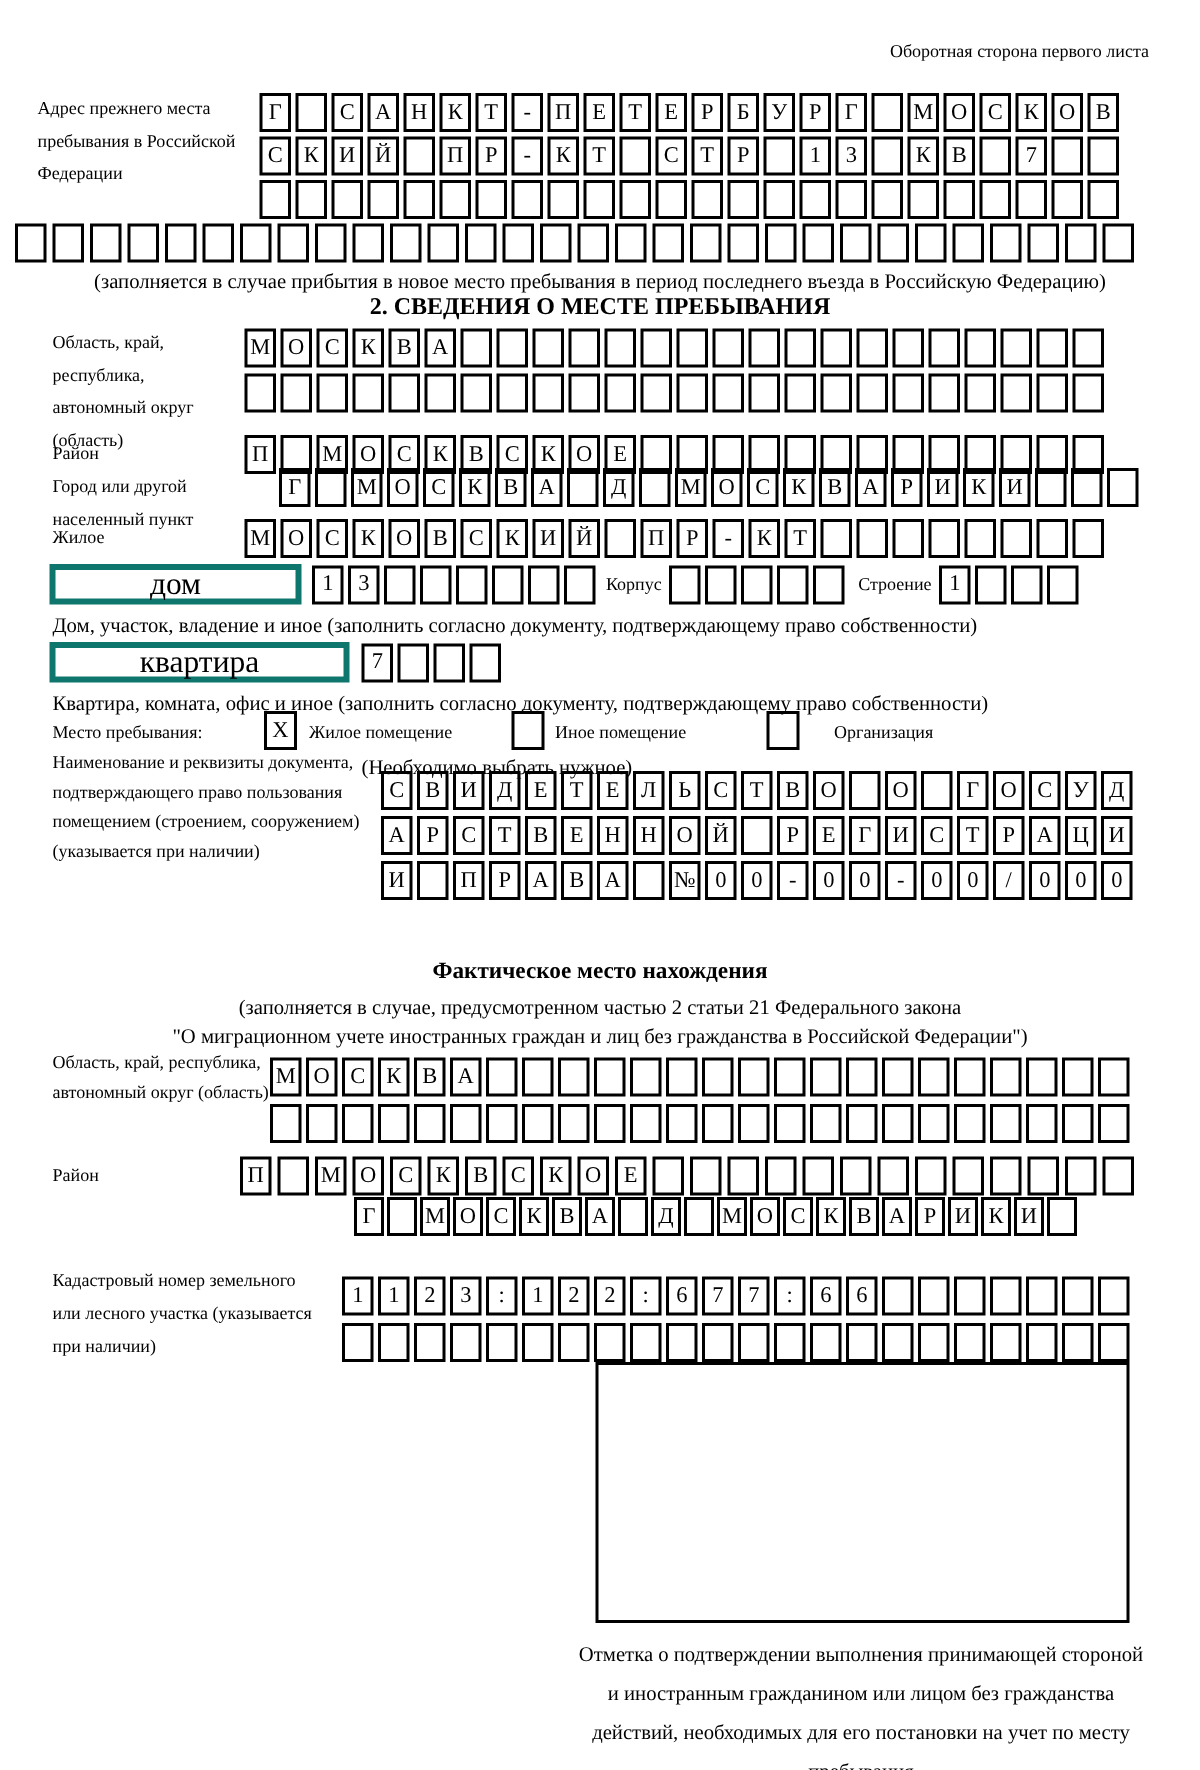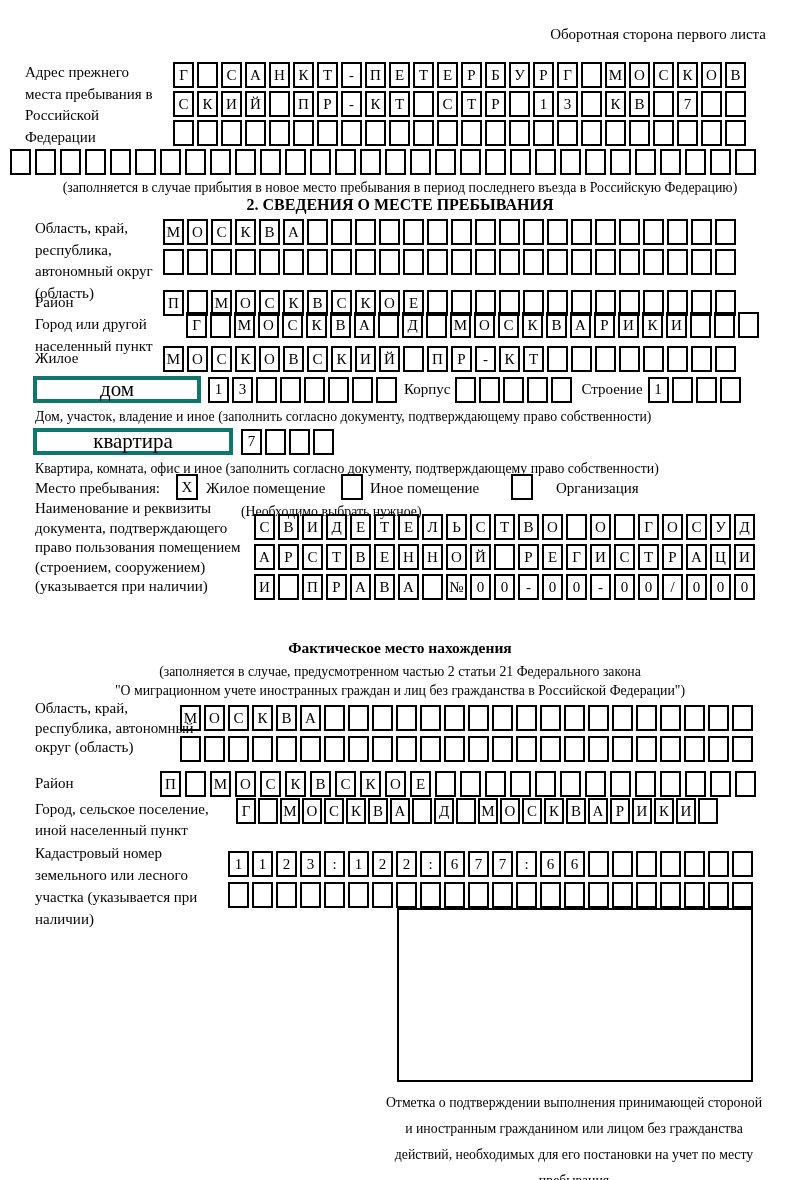--- a/index.html
+++ b/index.html
@@ -1,19 +1,19 @@
 <!DOCTYPE html>
 <html><head>
 <meta charset="utf-8">
 <style>
   html,body{margin:0;padding:0;background:#fff;}
   .page{position:relative;width:800px;height:1180px;background:#fff;overflow:hidden;
         font-family:"Liberation Serif","DejaVu Serif",serif;color:#000;}
   .abs{position:absolute;}
-  .label{font-size:15px;line-height:21.5px;}
+  .label{font-size:12px;line-height:21.5px;}
   .caption{font-size:13.8px;line-height:17px;}
   .center{left:0;width:100%;text-align:center;}
   .bold{font-weight:bold;}
   .cellrow{position:absolute;display:flex;gap:3px;}
   .cellrow.wide{gap:4px;}
   .cellrow.tight{gap:2px;}
   .cell{flex:0 0 auto;box-sizing:border-box;width:21px;height:26px;border:2px solid #000;
         display:flex;align-items:center;justify-content:center;font-size:15px;line-height:1;}
   .tight .cell{width:20px;}
   .wbox{box-sizing:border-box;border:4px solid #0f766e;height:27px;display:flex;
@@ -484,21 +484,20 @@
       <span class="cell"></span>
       <span class="cell"></span>
       <span class="cell"></span>
       <span class="cell"></span>
       <span class="cell"></span>
       <span class="cell"></span>
       <span class="cell"></span>
       <span class="cell"></span>
     </div>
 
-  <div class="abs label" style="left:35px;top:799px;width:200px;line-height:21px;">Город, сельское поселение, иной населенный пункт</div>
   <div class="cellrow tight" style="left:236px;top:798px;">
       <span class="cell">Г</span>
       <span class="cell"></span>
       <span class="cell">М</span>
       <span class="cell">О</span>
       <span class="cell">С</span>
       <span class="cell">К</span>
       <span class="cell">В</span>
       <span class="cell">А</span>
       <span class="cell"></span>

